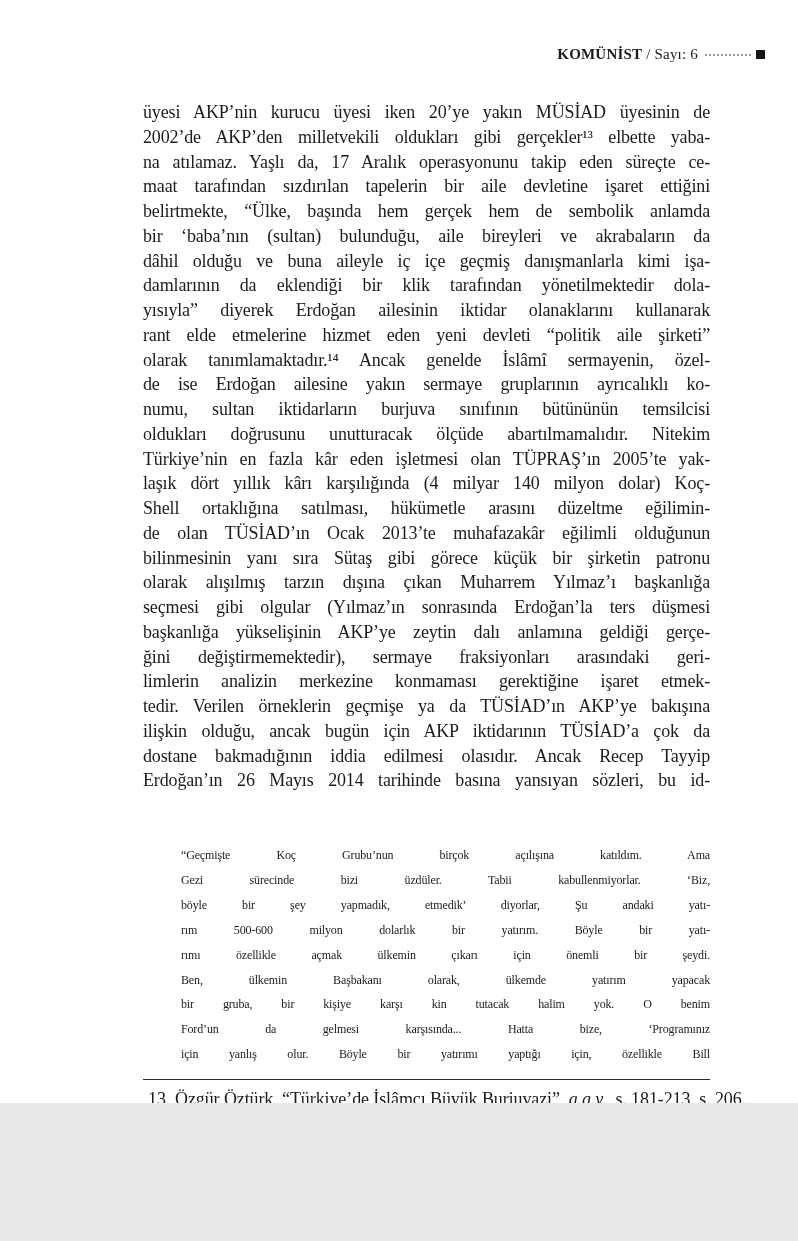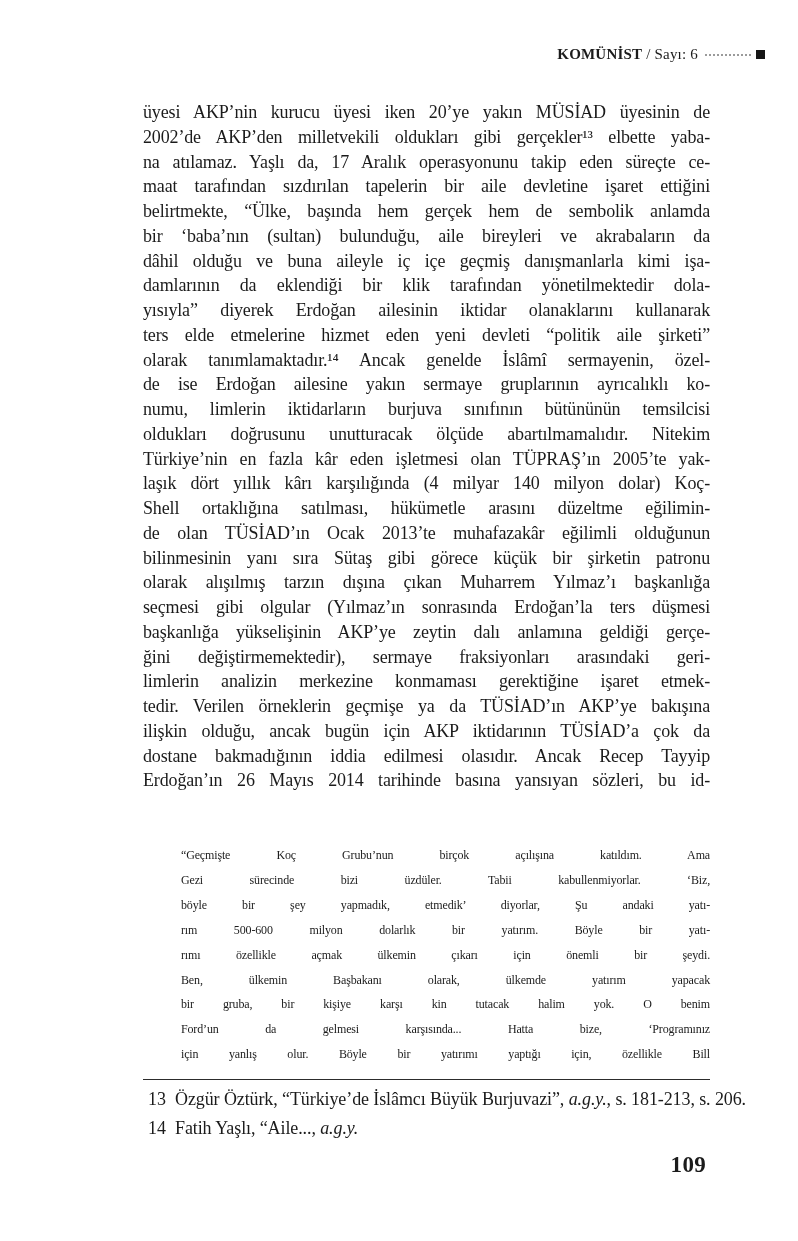--- a/index.html
+++ b/index.html
@@ -1,20 +1,20 @@
 <!DOCTYPE html>
 <html lang="tr"><head>
 <meta charset="utf-8">
 <style>
   * { box-sizing: border-box; }
   html, body { margin: 0; padding: 0; background: #e8e8e8; }
   .page {
     position: relative;
     width: 798px;
-    height: 1241px;
+    height: 1103px;
     margin: 0 auto;
     background: #ffffff;
     font-family: "Liberation Serif", "DejaVu Serif", serif;
     color: #1b1b1b;
     overflow: hidden;
   }
   .header {
     position: absolute;
     top: 46px;
     left: 143px;
@@ -108,24 +108,24 @@
   <div class="body-text">
       <div class="jline">üyesi AKP’nin kurucu üyesi iken 20’ye yakın MÜSİAD üyesinin de</div>
       <div class="jline">2002’de AKP’den milletvekili oldukları gibi gerçekler¹³ elbette yaba-</div>
       <div class="jline">na atılamaz. Yaşlı da, 17 Aralık operasyonunu takip eden süreçte ce-</div>
       <div class="jline">maat tarafından sızdırılan tapelerin bir aile devletine işaret ettiğini</div>
       <div class="jline">belirtmekte, “Ülke, başında hem gerçek hem de sembolik anlamda</div>
       <div class="jline">bir ‘baba’nın (sultan) bulunduğu, aile bireyleri ve akrabaların da</div>
       <div class="jline">dâhil olduğu ve buna aileyle iç içe geçmiş danışmanlarla kimi işa-</div>
       <div class="jline">damlarının da eklendiği bir klik tarafından yönetilmektedir dola-</div>
       <div class="jline">yısıyla” diyerek Erdoğan ailesinin iktidar olanaklarını kullanarak</div>
-      <div class="jline">ters elde etmelerine hizmet eden yeni devleti “politik aile şirketi”</div>
+      <div class="jline">rant elde etmelerine hizmet eden yeni devleti “politik aile şirketi”</div>
       <div class="jline">olarak tanımlamaktadır.¹⁴ Ancak genelde İslâmî sermayenin, özel-</div>
       <div class="jline">de ise Erdoğan ailesine yakın sermaye gruplarının ayrıcalıklı ko-</div>
-      <div class="jline">numu, limlerin iktidarların burjuva sınıfının bütününün temsilcisi</div>
+      <div class="jline">numu, sultan iktidarların burjuva sınıfının bütününün temsilcisi</div>
       <div class="jline">oldukları doğrusunu unutturacak ölçüde abartılmamalıdır. Nitekim</div>
       <div class="jline">Türkiye’nin en fazla kâr eden işletmesi olan TÜPRAŞ’ın 2005’te yak-</div>
       <div class="jline">laşık dört yıllık kârı karşılığında (4 milyar 140 milyon dolar) Koç-</div>
       <div class="jline">Shell ortaklığına satılması, hükümetle arasını düzeltme eğilimin-</div>
       <div class="jline">de olan TÜSİAD’ın Ocak 2013’te muhafazakâr eğilimli olduğunun</div>
       <div class="jline">bilinmesinin yanı sıra Sütaş gibi görece küçük bir şirketin patronu</div>
       <div class="jline">olarak alışılmış tarzın dışına çıkan Muharrem Yılmaz’ı başkanlığa</div>
       <div class="jline">seçmesi gibi olgular (Yılmaz’ın sonrasında Erdoğan’la ters düşmesi</div>
       <div class="jline">başkanlığa yükselişinin AKP’ye zeytin dalı anlamına geldiği gerçe-</div>
       <div class="jline">ğini değiştirmemektedir), sermaye fraksiyonları arasındaki geri-</div>

